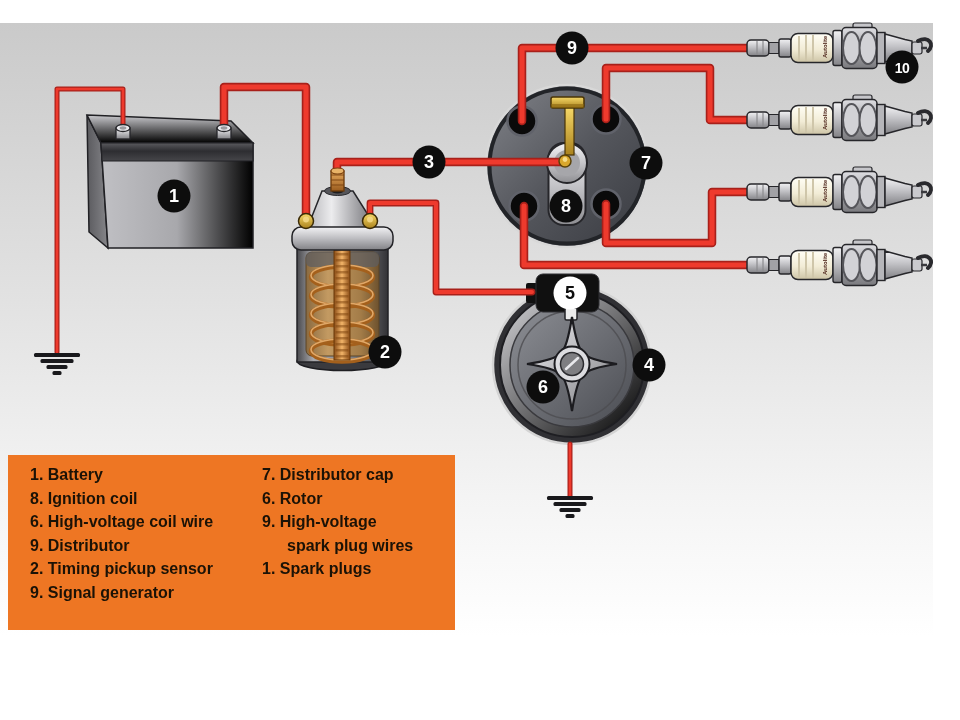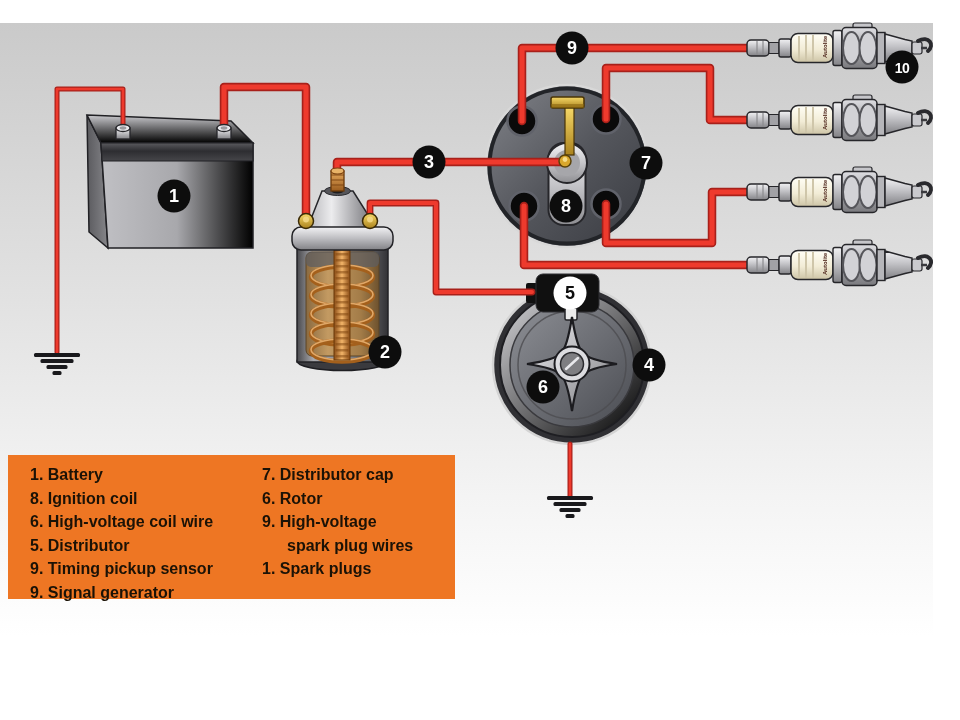--- a/index.html
+++ b/index.html
@@ -16,21 +16,21 @@
   .wire-under.thin{stroke-width:5;}
   .wire-core.thin{stroke-width:2.6;}
   
   .badge{position:absolute;width:33px;height:33px;border-radius:50%;
          background:var(--badge-bg,#0d0d0d);color:var(--badge-fg,#fff);
          display:flex;align-items:center;justify-content:center;
          font-weight:bold;font-size:18px;transform:translate(-50%,-50%);user-select:none;}
   .badge.wide{font-size:14px;letter-spacing:-0.5px;}
   .badge.inverted{background:#ffffff;color:#0d0d0d;}
   
-  .legend{position:absolute;left:8px;top:455px;width:447px;height:144px;
+  .legend{position:absolute;left:8px;top:455px;width:447px;height:175px;
           background:var(--legend-bg,#ee7623);box-sizing:border-box;
           padding:8px 0 0 22px;display:flex;color:#1b1206;
           font-weight:bold;font-size:16px;line-height:23.5px;}
   .lcol{width:232px;}
   .lcol2{flex:1;}
   .lrow{white-space:nowrap;}
   .lrow.indent{padding-left:25px;}
 </style>
 </head>
 <body>
@@ -307,22 +307,22 @@
   <div class="badge" style="left:646px;top:163px">7</div>
   <div class="badge" style="left:566px;top:206px">8</div>
   <div class="badge" style="left:572px;top:48px">9</div>
   <div class="badge wide" style="left:902px;top:67px">10</div>
 
   <div class="legend">
     <div class="lcol">
       <div class="lrow">1. Battery</div>
       <div class="lrow">8. Ignition coil</div>
       <div class="lrow">6. High-voltage coil wire</div>
-      <div class="lrow">5. Distributor</div>
-      <div class="lrow">9. Timing pickup sensor</div>
+      <div class="lrow">9. Distributor</div>
+      <div class="lrow">2. Timing pickup sensor</div>
       <div class="lrow">9. Signal generator</div>
     </div>
     <div class="lcol lcol2">
       <div class="lrow">7. Distributor cap</div>
       <div class="lrow">6. Rotor</div>
       <div class="lrow">9. High-voltage</div>
       <div class="lrow indent">spark plug wires</div>
       <div class="lrow">1. Spark plugs</div>
     </div>
   </div>

